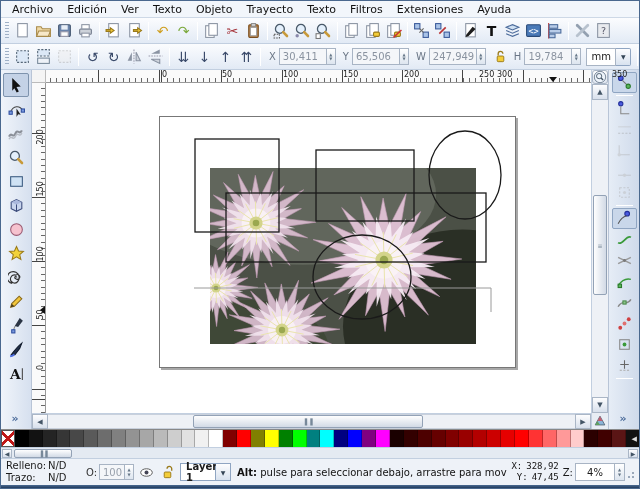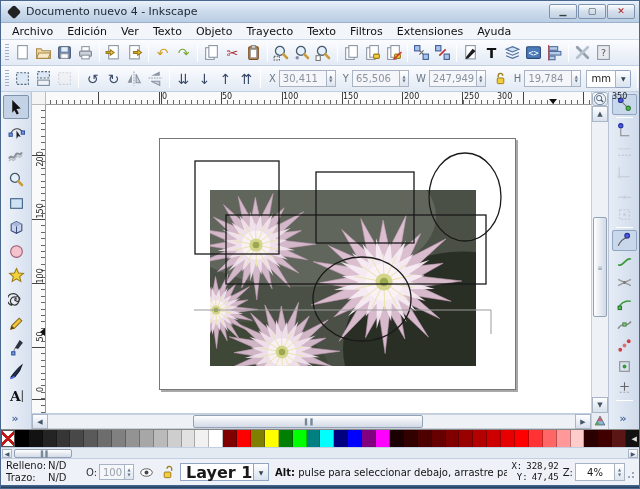--- a/index.html
+++ b/index.html
@@ -110,21 +110,21 @@
   .fs-block{display:grid;grid-template-columns:42px 30px;line-height:12px;margin-left:3px;flex:0 0 auto;}
   .fs-block .v{font-weight:normal;color:#222;}
   .ob{display:flex;align-items:center;margin-left:8px;flex:0 0 auto;}
   .ob .lbl{margin-right:2px;color:#333;}
   .ob .box{width:26px;height:16px;background:#f4f6f9;border:1px solid #a8b4c4;color:#98a0ac;font-size:10px;
     display:flex;align-items:center;justify-content:flex-end;padding-right:2px;}
   .ob .ud{width:9px;height:16px;border:1px solid #a8b4c4;border-left:none;background:linear-gradient(#fff,#dde5ef);
     display:flex;flex-direction:column;align-items:center;justify-content:center;font-size:4px;color:#678;}
   .mini{width:17px;height:17px;display:flex;align-items:center;justify-content:center;margin-left:4px;flex:0 0 17px;}
   .layer-dd{display:flex;margin-left:4px;flex:0 0 auto;}
-  .layer-dd .val{width:74px;height:18px;border:1px solid #8fa5c2;background:#fff;font-weight:bold;font-size:16px;
+  .layer-dd .val{width:36px;height:18px;border:1px solid #8fa5c2;background:#fff;font-weight:bold;font-size:10px;
     display:flex;align-items:center;padding-left:5px;}
   .layer-dd .arr{width:15px;height:18px;border:1px solid #8fa5c2;border-left:none;background:linear-gradient(#fdfdfe,#d8e2ef);
     display:flex;align-items:center;justify-content:center;font-size:6px;color:#345;}
   .statusmsg{flex:1 1 auto;margin-left:6px;white-space:nowrap;overflow:hidden;color:#111;}
   .statusmsg b{font-weight:bold;}
   .xy-block{flex:0 0 auto;font-family:"DejaVu Sans Mono","Liberation Mono",monospace;font-size:9px;line-height:11px;
     text-align:right;margin:0 4px;color:#111;}
   .xy-block .row{display:flex;justify-content:flex-end;gap:4px;}
   .zoom-spin{display:flex;align-items:center;flex:0 0 auto;}
   .zoom-spin .lbl{margin-right:2px;}
@@ -136,29 +136,20 @@
     background:radial-gradient(circle at 2px 14px,#9aa8ba 1px,transparent 1.5px),
                radial-gradient(circle at 6px 10px,#9aa8ba 1px,transparent 1.5px),
                radial-gradient(circle at 6px 14px,#9aa8ba 1px,transparent 1.5px);}
   .bottom-edge{height:3px;flex:0 0 3px;background:linear-gradient(#4a6a92,#203a5c);}
 </style>
 </head>
 <body>
 
 <div id="win">
 
-  <div class="titlebar">
-    <span class="app-icon"></span>
-    <span class="title-text">Documento nuevo 4 - Inkscape</span>
-    <span class="winbtns">
-      <span class="wbtn">▁</span>
-      <span class="wbtn">▢</span>
-      <span class="wbtn close">✕</span>
-    </span>
-  </div>
 
   <div class="menubar" id="menubar">
       <span class="menu-item">Archivo</span>
       <span class="menu-item">Edición</span>
       <span class="menu-item">Ver</span>
       <span class="menu-item">Texto</span>
       <span class="menu-item">Objeto</span>
       <span class="menu-item">Trayecto</span>
       <span class="menu-item">Texto</span>
       <span class="menu-item">Filtros</span>
@@ -506,21 +497,21 @@
 
     <div class="centercol">
       <div class="rulerrow">
         <div class="ruler-corner"></div>
         <div class="hruler" id="hruler">
             <span class="rlabel" style="left: 115px;">0</span>
             <span class="rlabel" style="left: 175px;">50</span>
             <span class="rlabel" style="left: 236px;">100</span>
             <span class="rlabel" style="left: 296px;">150</span>
             <span class="rlabel" style="left: 357px;">200</span>
-            <span class="rlabel" style="left: 417px;">250</span>
+            <span class="rlabel" style="left: 432px;">250</span>
             <span class="rlabel" style="left: 450px;">300</span>
             <span class="rlabel" style="left: 565px;">350</span>
             <span class="hmarker" style="left: 503px;"></span>
           </div>
       </div>
       <div class="canvasrow">
         <div class="vruler" id="vruler">
             <span class="rlabel" style="top: 50px;">200</span>
             <span class="rlabel" style="top: 102px;">150</span>
             <span class="rlabel" style="top: 167px;">100</span>

